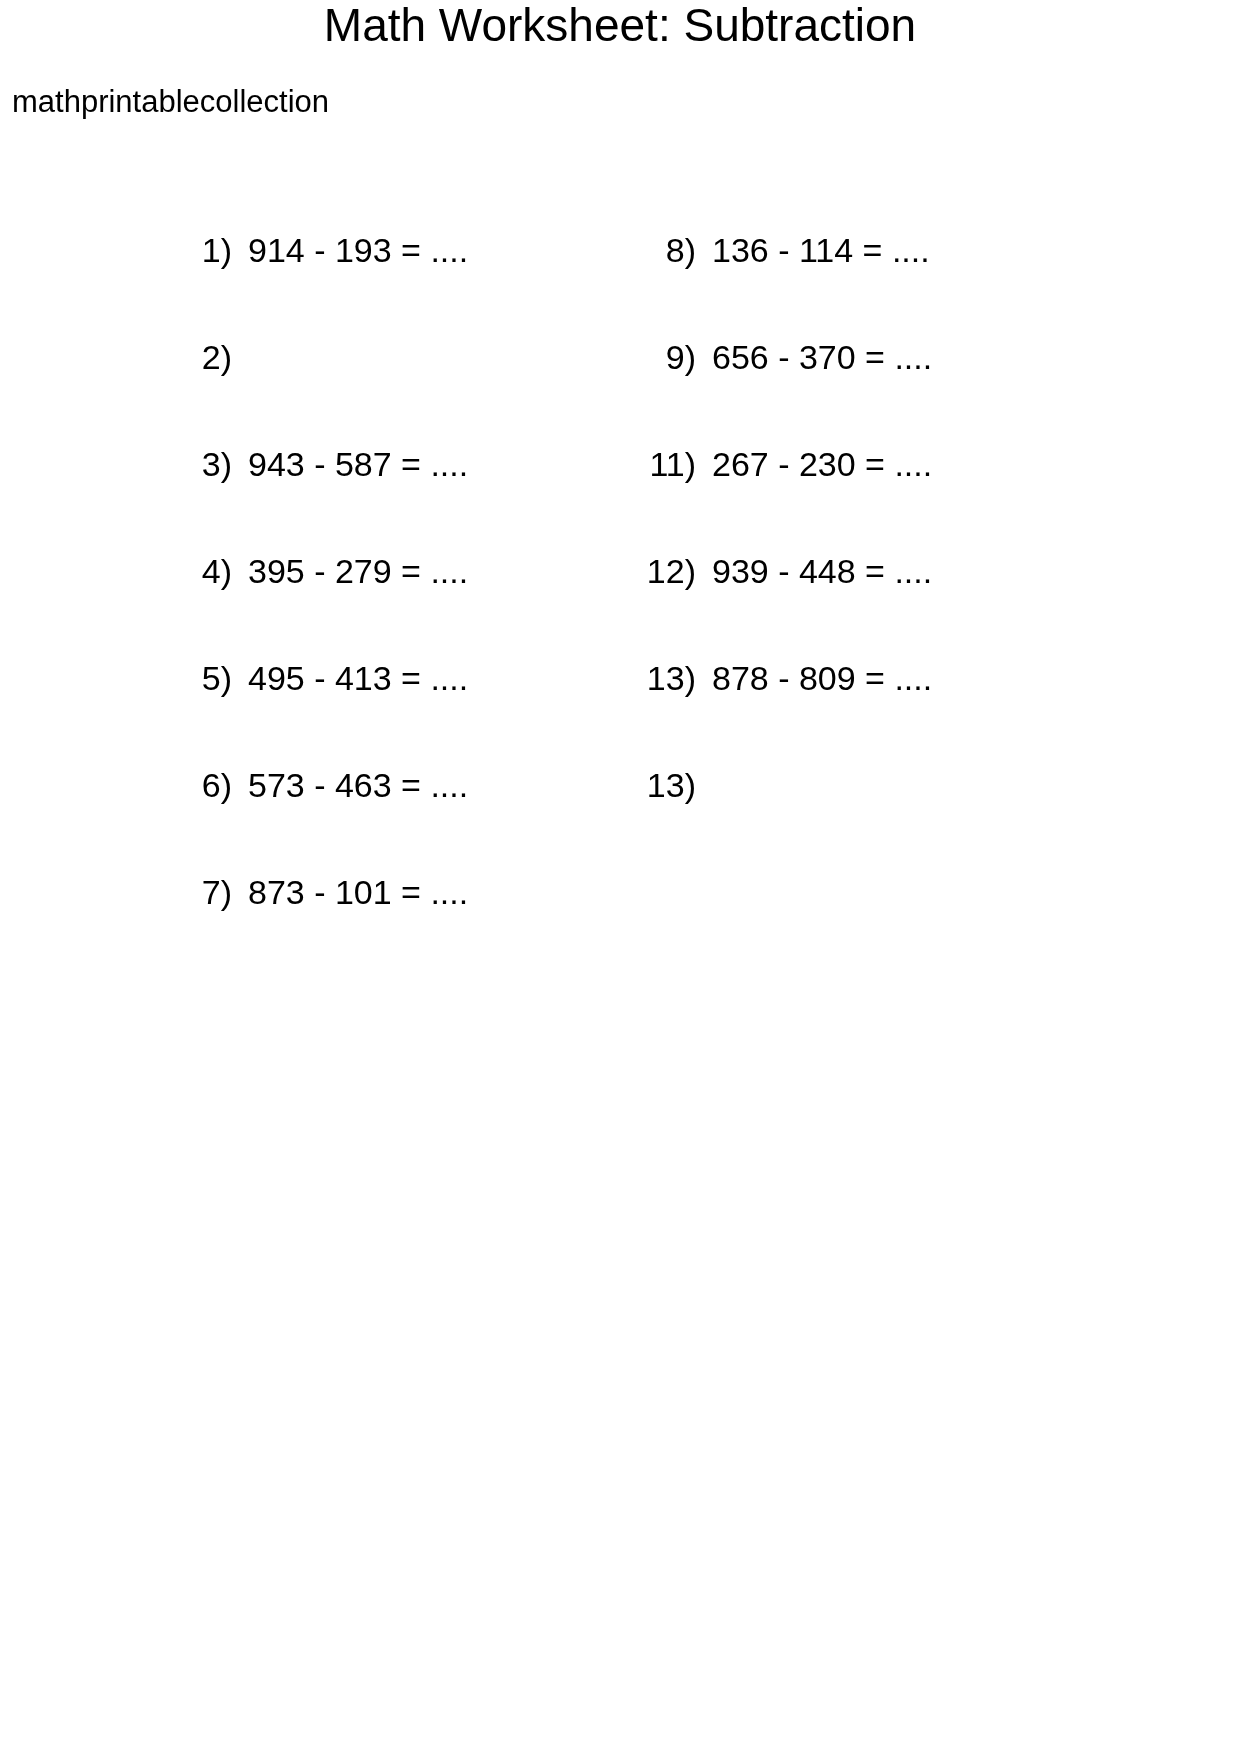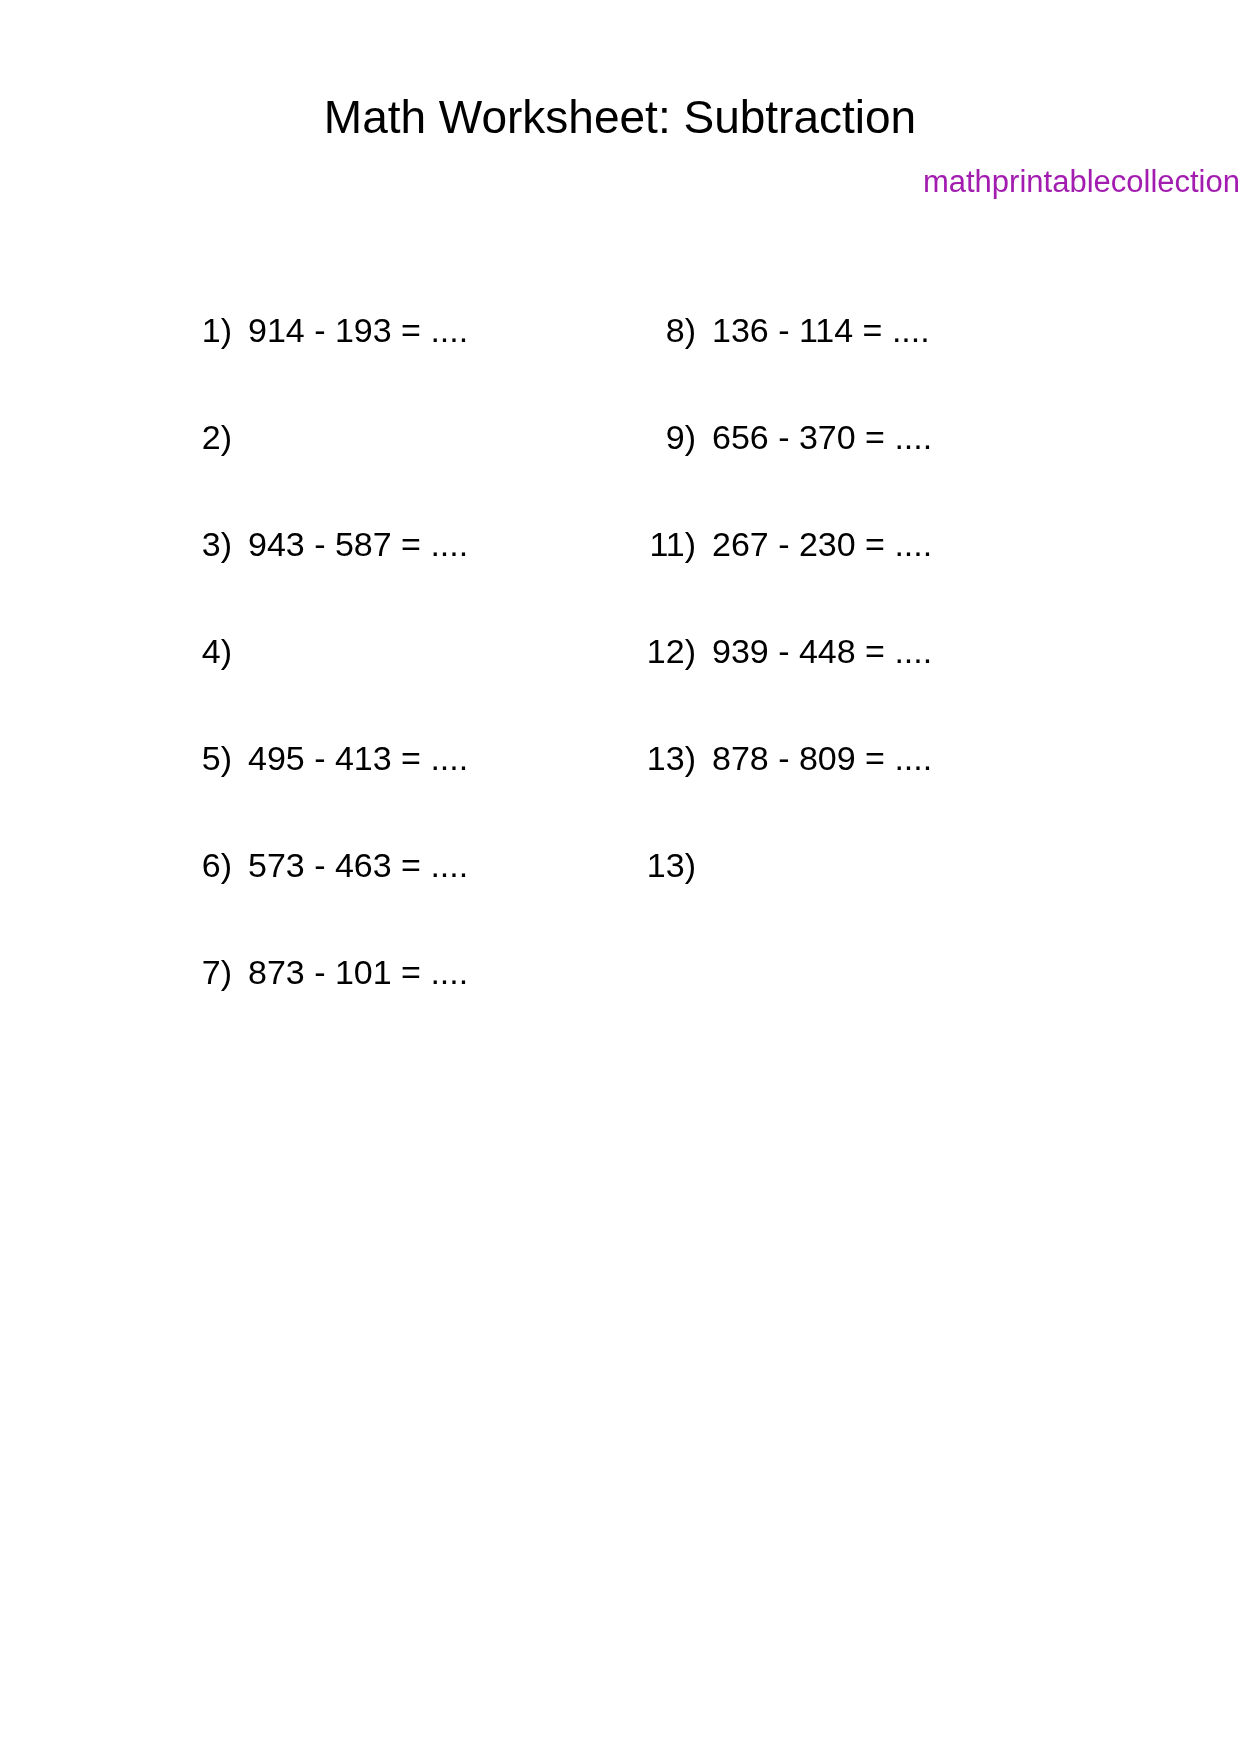--- a/index.html
+++ b/index.html
@@ -21,30 +21,29 @@
     box-sizing: border-box;
     padding: 0;
     position: relative;
   }
   .title {
     text-align: center;
     font-size: 46px;
     font-weight: normal;
     color: #000000;
     margin: 0;
-    padding-top: 92px;
     letter-spacing: 0px;
     line-height: 1.1;
   }
   .subtitle {
-    text-align: right;
+    text-align: left;
     font-size: 31px;
     font-weight: normal;
-    color: #a21caf;
-    margin: 0;
+    color: #000000;
+    margin: 12px;
     padding-top: 22px;
     line-height: 1.1;
   }
   .problems {
     margin-top: 78px;
     display: flex;
     flex-direction: row;
     justify-content: flex-start;
     padding-left: 176px;
   }
@@ -98,20 +97,21 @@
       </div>
       <div class="problem">
         <span class="pnum">2)</span>
       </div>
       <div class="problem">
         <span class="pnum">3)</span>
         <span class="pexpr">943 - 587 = ....</span>
       </div>
       <div class="problem">
         <span class="pnum">4)</span>
+        <span class="pexpr">395 - 279 = ....</span>
       </div>
       <div class="problem">
         <span class="pnum">5)</span>
         <span class="pexpr">495 - 413 = ....</span>
       </div>
       <div class="problem">
         <span class="pnum">6)</span>
         <span class="pexpr">573 - 463 = ....</span>
       </div>
       <div class="problem">

